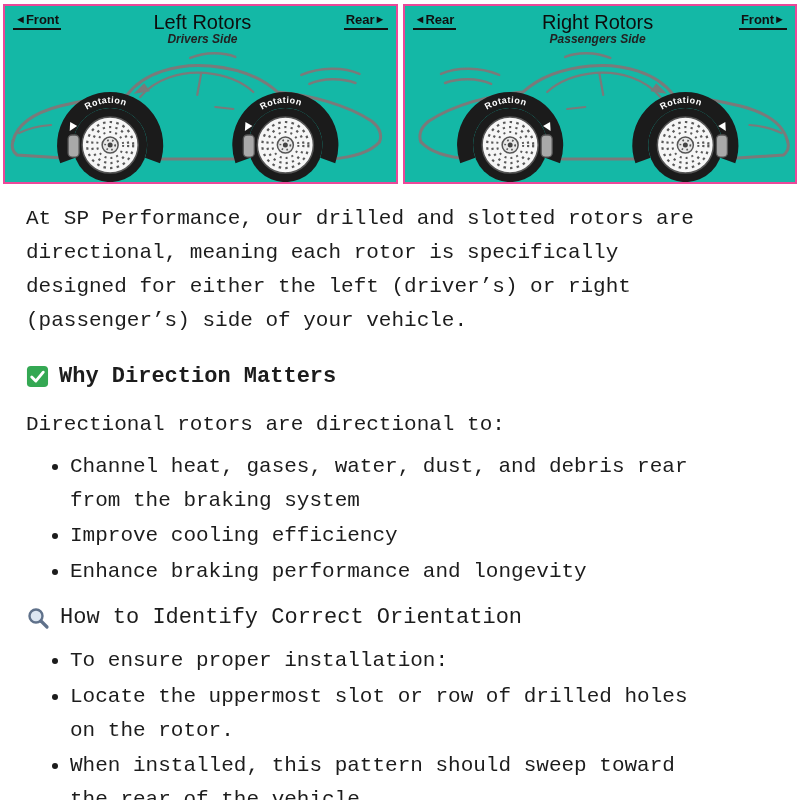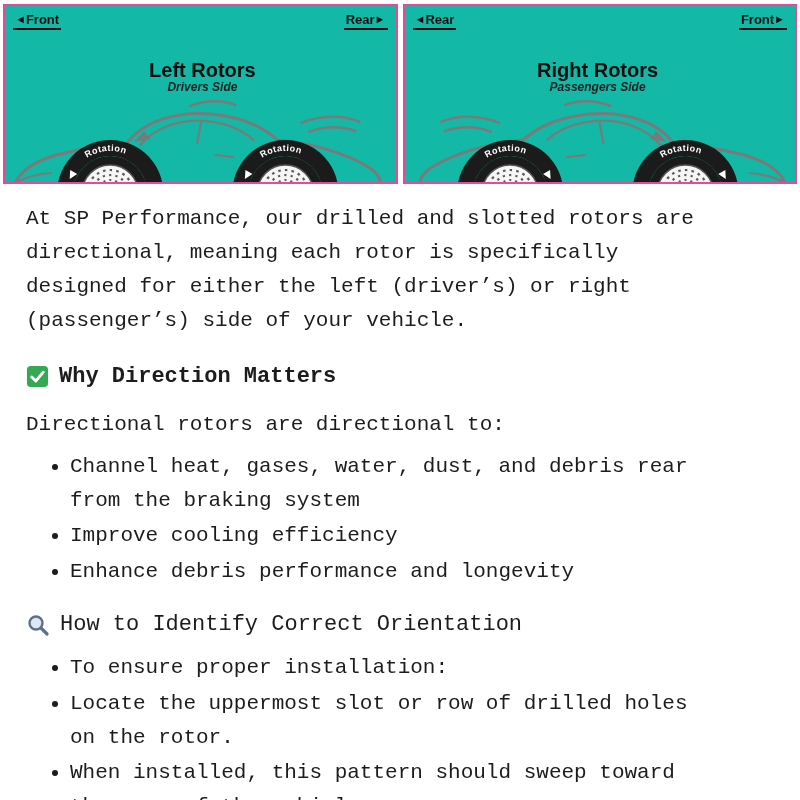--- a/index.html
+++ b/index.html
@@ -6,34 +6,34 @@
   html,body { background:#ffffff; width:800px; }
   body { font-family:"Liberation Serif", serif; color:#1c1c1c; }
 
   
   .diagram-row { display:flex; gap:5px; padding:4px 3px 2px 3px; }
   .panel { flex:1; border:2px solid #ec4899; background:#14b8a6; height:180px; overflow:hidden; }
   .panel-header { display:flex; justify-content:space-between; align-items:flex-start; padding:6px 8px 0 8px; font-family:"Liberation Sans", sans-serif; }
   .dir-label { font-weight:bold; font-size:13px; border-bottom:2px solid #111; padding:0 2px 1px 2px; white-space:nowrap; color:#111; }
   .dir-arrow { font-size:11px; position:relative; top:-1px; }
   .panel-titles { text-align:center; line-height:1.05; }
-  .panel-title { font-weight:bold; font-size:20px; color:#0d0d0d;margin-top:48px; }
+  .panel-title { font-weight:normal; font-size:20px; color:#0d0d0d; }
   .panel-subtitle { font-style:italic; font-weight:bold; font-size:12px; color:#222; }
   .car-svg { width:100%; height:156px; display:block; margin-top:-4px; }
 
   
   .content { padding:16px 26px 10px 26px; max-width:740px;font-family:Liberation Mono, monospace; }
   .intro { font-size:21px; line-height:1.62; max-width:680px; }
   .section-heading { display:flex; align-items:center; gap:10px; margin-top:26px; font-size:22px; }
   .section-heading.bold .heading-text { font-weight:bold; }
   .icon-box { flex:0 0 auto; display:inline-flex; }
   .lead { font-size:21px; margin-top:24px; }
   ul.bullets { margin:14px 0 0 44px; max-width:660px; }
   ul.bullets li { font-size:21px; line-height:1.6; margin-bottom:2px; }
-  .section-heading.plain { margin-top:24px; }
+  .section-heading.plain { margin-top:17px; }
 </style>
 </head>
 <body>
 
 <div class="diagram-row">
 
   <div class="panel">
     <div class="panel-header">
       <span class="dir-label"><span class="dir-arrow">◄</span><span>Front</span></span>
       <span class="panel-titles">
@@ -179,21 +179,21 @@
   </div>
 
   <p class="lead">Directional rotors are directional to:</p>
 
   <ul class="bullets">
 
       <li>Channel heat, gases, water, dust, and debris rear from the braking system</li>
 
       <li>Improve cooling efficiency</li>
 
-      <li>Enhance debris performance and longevity</li>
+      <li>Enhance braking performance and longevity</li>
     </ul>
 
   <div class="section-heading plain">
     <span class="icon-box">
       <svg width="24" height="24" viewBox="0 0 24 24">
         <circle cx="10" cy="10" r="6.5" fill="#dce6f2" stroke="#5f718a" stroke-width="2.4"></circle>
         <line x1="15" y1="15" x2="21" y2="21" stroke="#5f718a" stroke-width="3.2" stroke-linecap="round"></line>
       </svg>
     </span>
     <span class="heading-text">How to Identify Correct Orientation</span>

